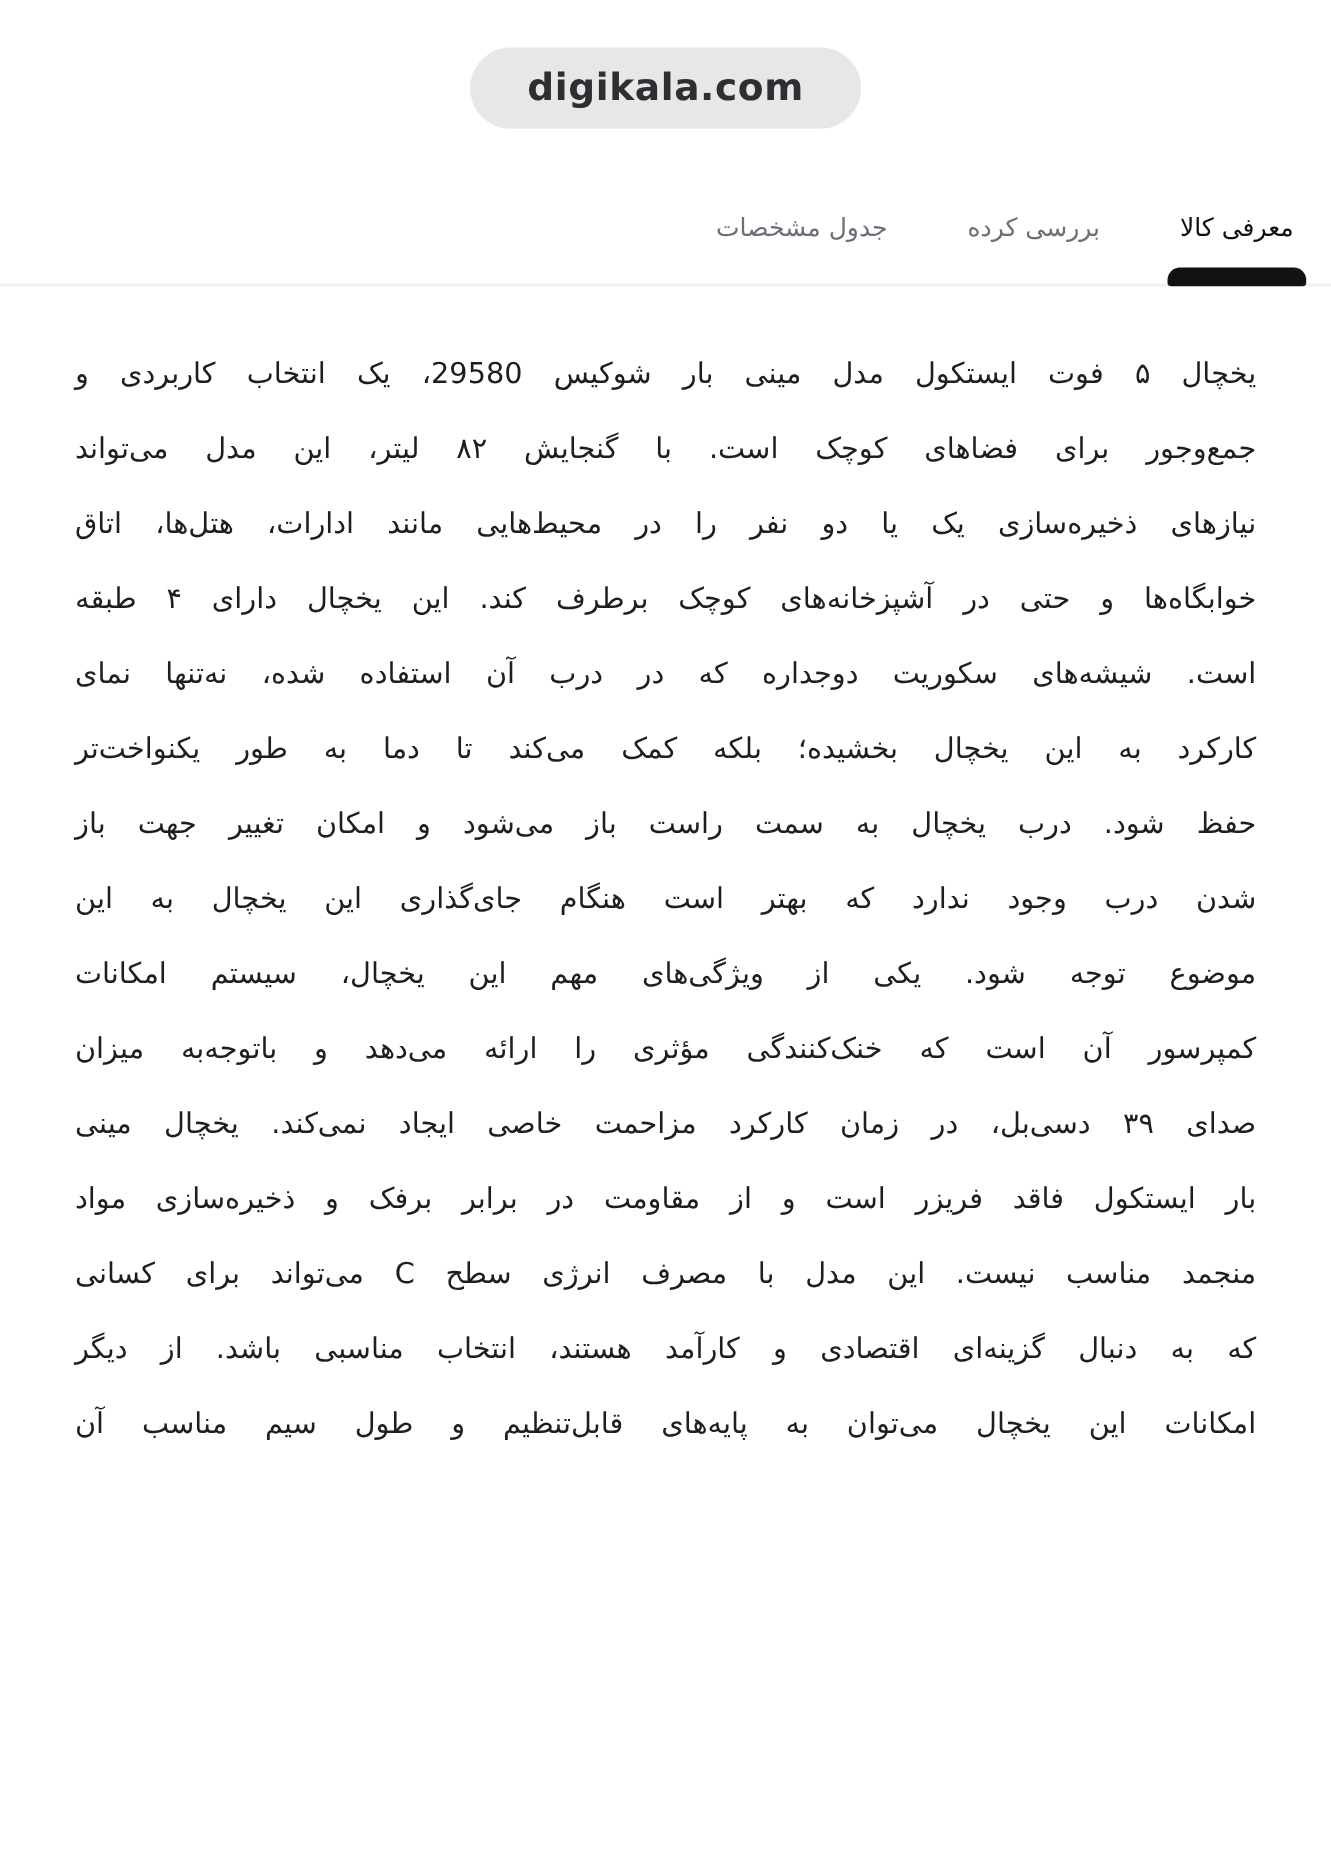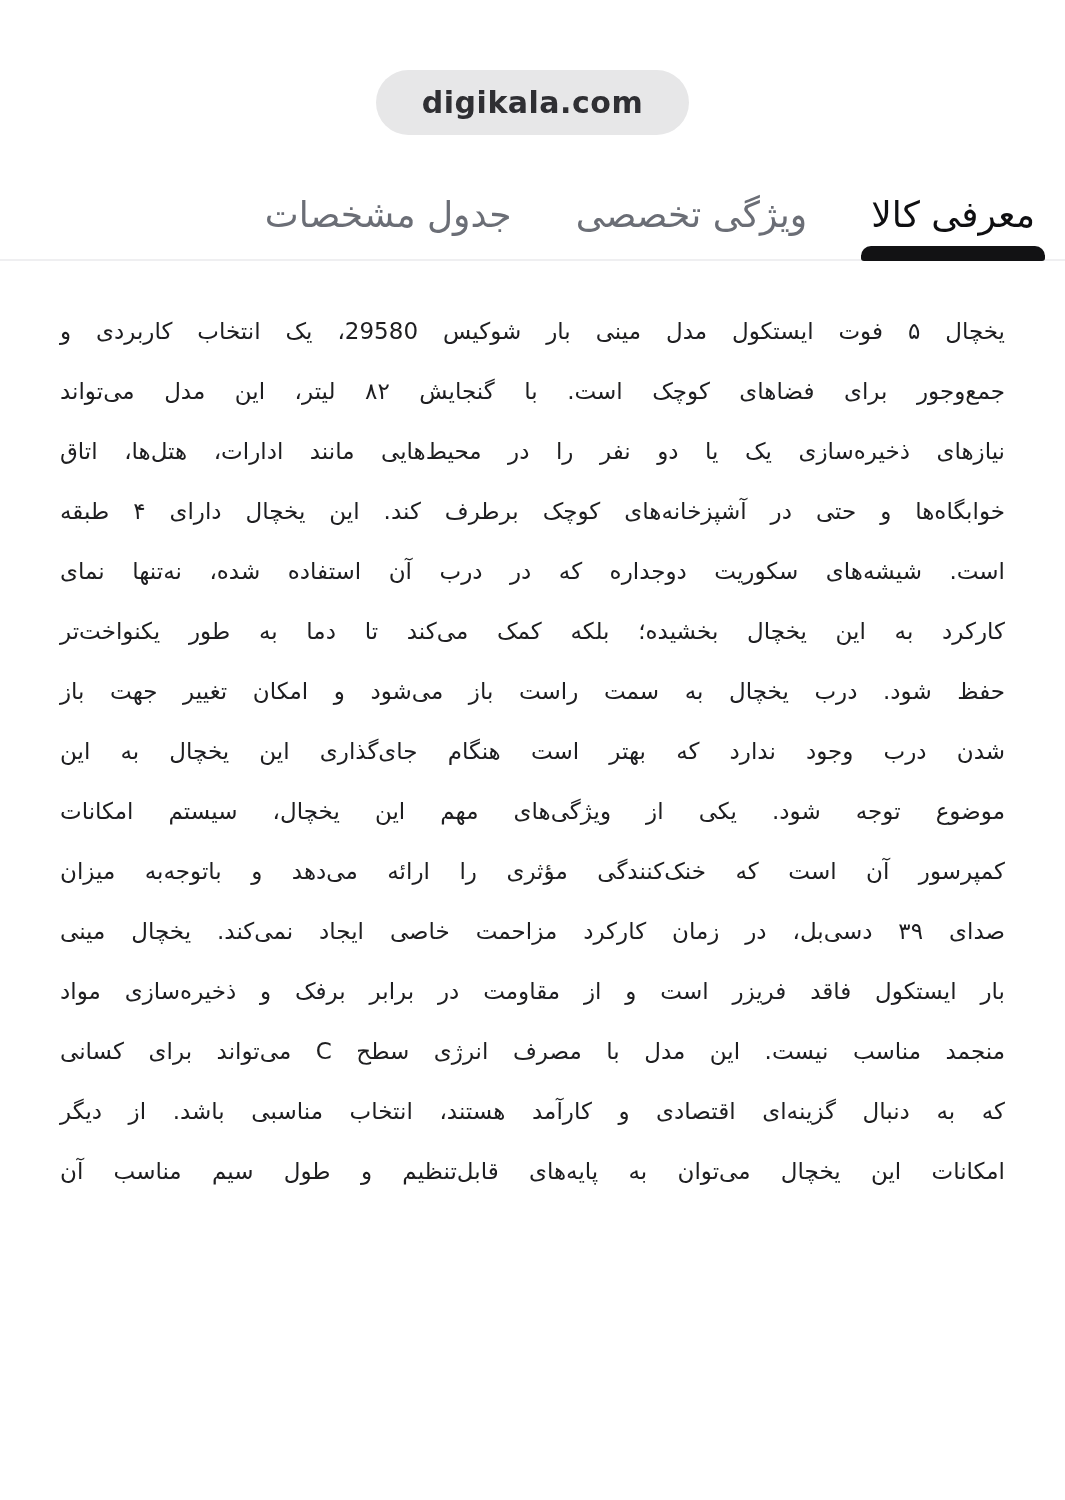--- a/index.html
+++ b/index.html
@@ -22,38 +22,37 @@
   .pill {
     background: #e7e7e8;
     color: #2f2f33;
     font-size: 30px;
     font-weight: 600;
     letter-spacing: 0.5px;
     padding: 15px 46px;
     border-radius: 40px;
     direction: ltr;
     cursor: pointer;
-    margin-top: 32px;
   }
   
   .tabbar {
     margin-top: 34px;
     height: 92px;
     display: flex;
     align-items: stretch;
     gap: 44px;
     padding: 0 20px;
     border-bottom: 2px solid #efeff1;
   }
   .tab {
     position: relative;
     display: flex;
     align-items: center;
     padding: 0 10px;
-    font-size: 36px;
+    font-size: 20px;
     color: #6b6e76;
     cursor: pointer;
     white-space: nowrap;
   }
   .tab.active {
     color: #0f0f11;
     font-weight: normal;
   }
   .tab.active::after {
     content: "";
@@ -84,21 +83,21 @@
 </style>
 </head>
 <body>
 
 <div class="pill-row">
   <div class="pill">digikala.com</div>
 </div>
 
 <nav class="tabbar">
   <div class="tab active">معرفی کالا</div>
-  <div class="tab">ویژگی تخصصی</div>
+  <div class="tab">بررسی کرده</div>
   <div class="tab">جدول مشخصات</div>
 </nav>
 
 <main class="article">
   <div class="line">یخچال ۵ فوت ایستکول مدل مینی بار شوکیس 29580، یک انتخاب کاربردی و</div>
   <div class="line">جمع‌وجور برای فضاهای کوچک است. با گنجایش ۸۲ لیتر، این مدل می‌تواند</div>
   <div class="line">نیازهای ذخیره‌سازی یک یا دو نفر را در محیط‌هایی مانند ادارات، هتل‌ها، اتاق</div>
   <div class="line">خوابگاه‌ها و حتی در آشپزخانه‌های کوچک برطرف کند. این یخچال دارای ۴ طبقه</div>
   <div class="line">است. شیشه‌های سکوریت دوجداره که در درب آن استفاده شده، نه‌تنها نمای</div>
   <div class="line">کارکرد به این یخچال بخشیده؛ بلکه کمک می‌کند تا دما به طور یکنواخت‌تر</div>

